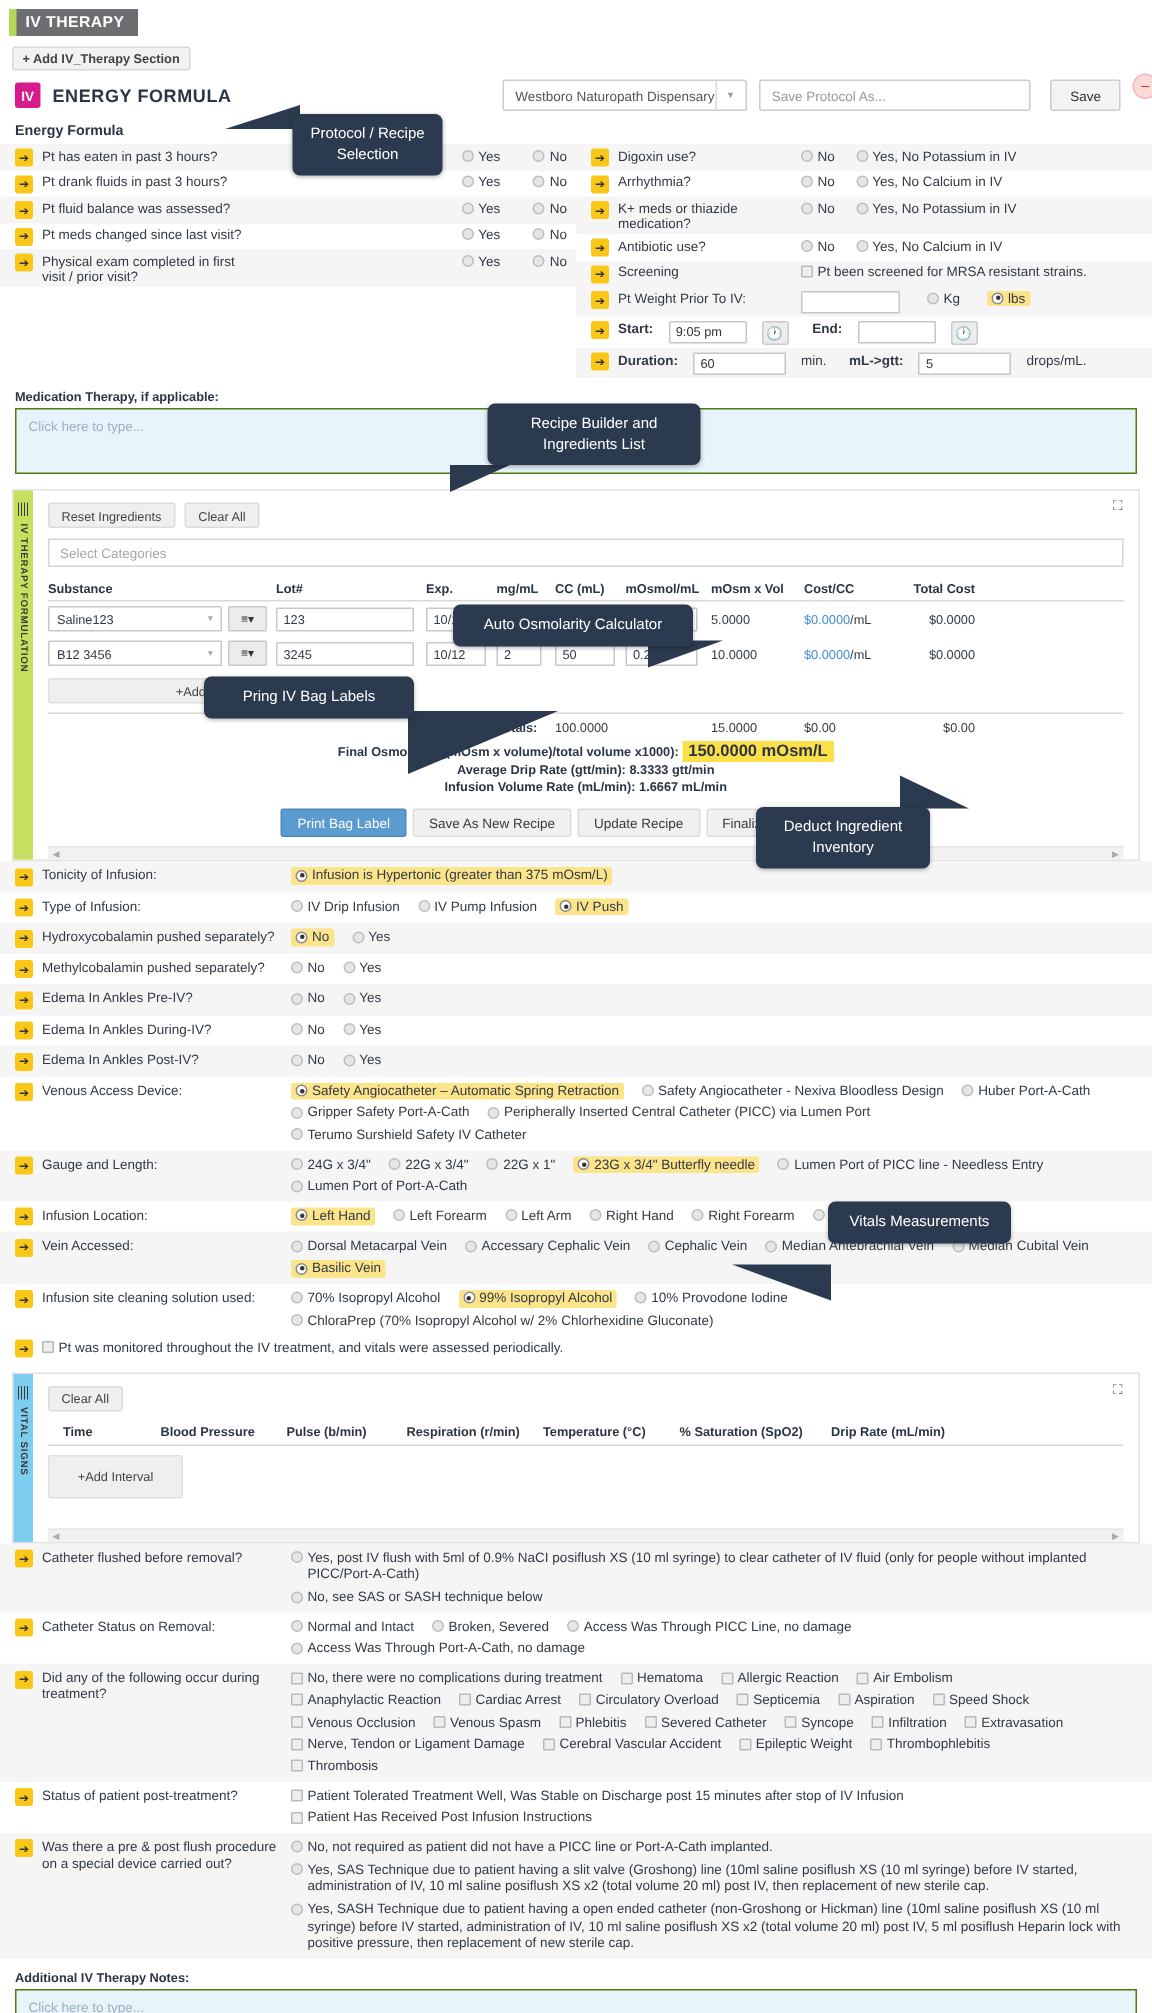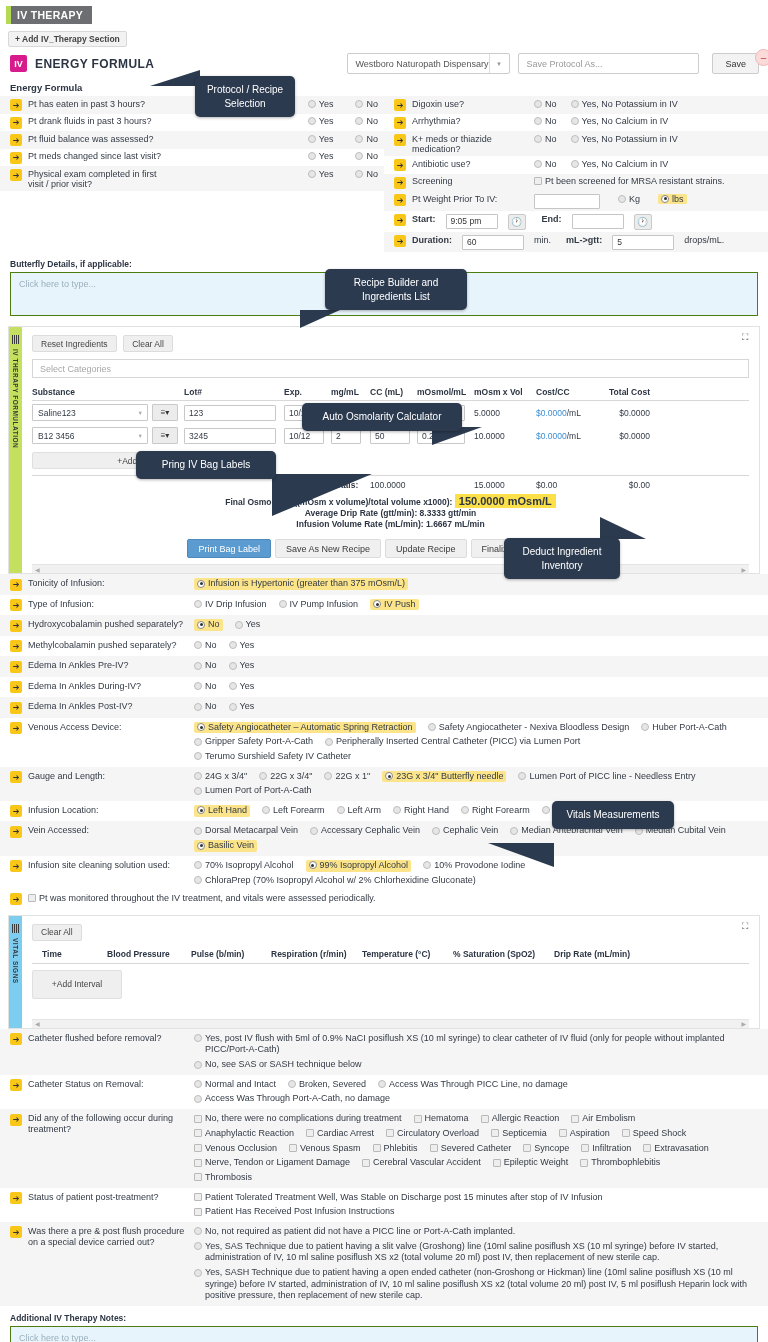--- a/index.html
+++ b/index.html
@@ -20,21 +20,21 @@
   .sec-title {
     display:inline-block; background:#6d6e71; color:#fff;
     font-weight:bold; font-size:10.5px; padding:3px 9px 3px 6px;
     border-left:5px solid #b4d954; letter-spacing:.3px;
   }
   .add-sec-btn {
     display:inline-block; margin:7px 0 0 8px; font-size:8.5px;
     background:#f2f2f2; border:1px solid #d8d8d8; border-radius:2px;
     padding:2px 6px; color:#444; font-weight:bold;
   }
-  .form-head { display:flex; align-items:center; padding:6px 9px 4px 10px; gap:8px; }
+  .form-head { display:flex; align-items:center; padding:6px 21px 4px 10px; gap:8px; }
   .iv-badge {
     width:17px; height:17px; background:#d81b8c; color:#fff; font-weight:bold;
     font-size:9px; display:flex; align-items:center; justify-content:center;
     border-radius:2px; flex:0 0 auto;
   }
   .formula-name { font-weight:bold; font-size:12px; color:#2c3543; letter-spacing:.4px; }
   .head-spacer { flex:1 1 auto; }
   .select-box {
     width:163px; height:21px; border:1px solid #ccc; background:#fff;
     border-radius:2px; display:flex; align-items:center; font-size:9px; color:#555;
@@ -423,21 +423,21 @@
           <span class="qlabel" style="font-weight: bold;">Duration:</span>
           <span class="txt-in" style="width: 62px; margin: 0px 4px;">60</span>
           <span class="qlabel">min.</span>
           <span class="qlabel" style="font-weight: bold; margin-left: 9px;">mL-&gt;gtt:</span>
           <span class="txt-in" style="width: 62px; margin: 0px 4px;">5</span>
           <span class="qlabel">drops/mL.</span>
         </div>
       </div>
   </div>
 
-  <div class="field-label">Butterfly Details, if applicable:</div>
+  <div class="field-label">Medication Therapy, if applicable:</div>
   <div class="note-area">Click here to type...</div>
 
   <div class="panel">
     <div class="vtab">
       <span class="grip"></span>
       <span class="vtxt">IV THERAPY FORMULATION</span>
     </div>
     <div class="panel-body">
       <span class="expand-ic">⛶</span>
       <span class="gbtn">Reset Ingredients</span>

